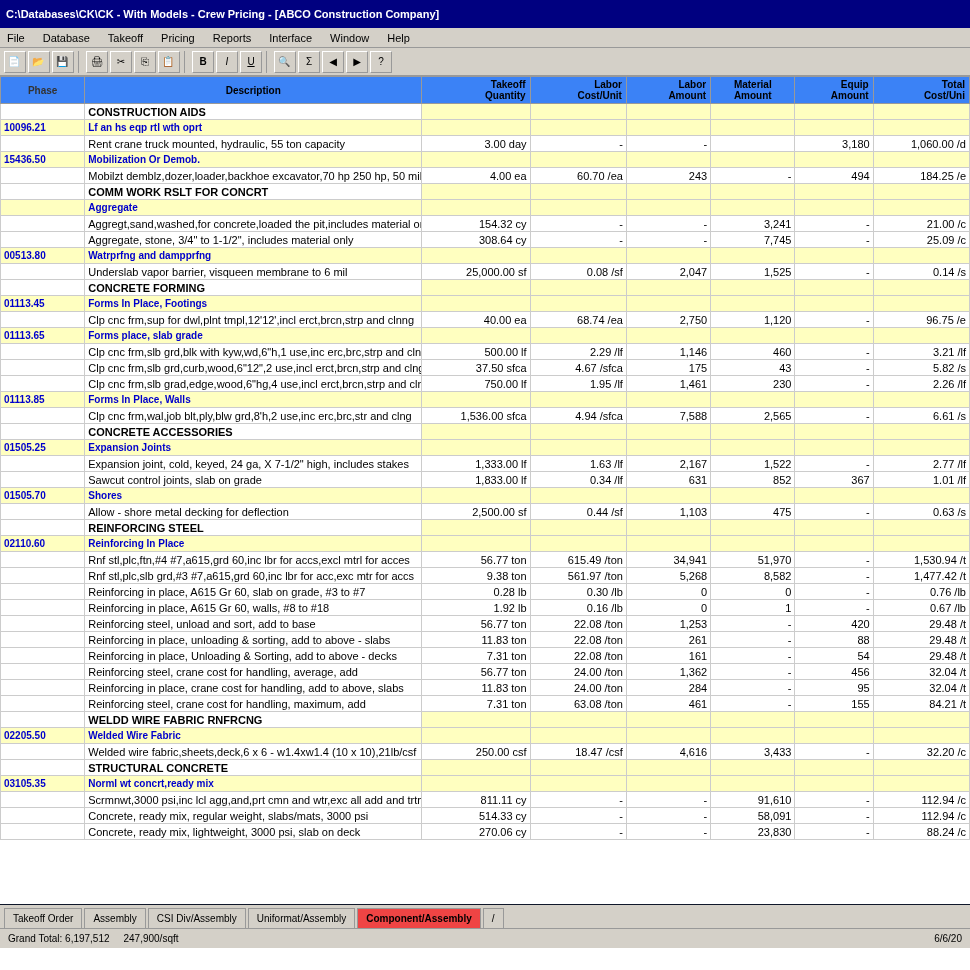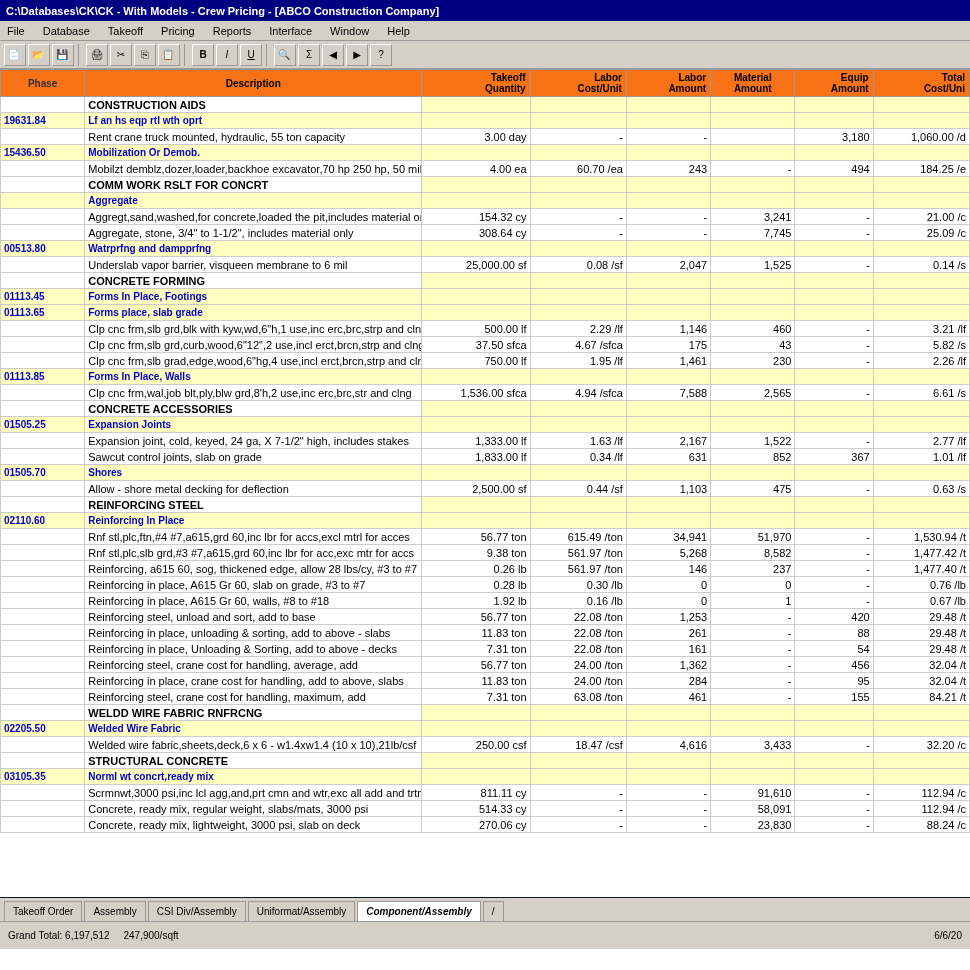--- a/index.html
+++ b/index.html
@@ -5,21 +5,21 @@
     * { margin: 0; padding: 0; box-sizing: border-box; }
     body { font-family: Arial, sans-serif; font-size: 11px; background: #fff; overflow: hidden; width: 970px; height: 970px; }
     
     
     #title-bar {
       background: #000080;
       color: #fff;
       padding: 3px 6px;
       font-size: 11px;
       font-weight: bold;
-      height: 21px;
+      height: 28px;
       display: flex;
       align-items: center;
     }
     
     
     #menu-bar {
       background: #d4d0c8;
       border-bottom: 1px solid #999;
       padding: 2px 4px;
       display: flex;
@@ -65,21 +65,21 @@
     }
     
     table {
       width: 100%;
       border-collapse: collapse;
       font-size: 11px;
     }
     
     
     thead th {
-      background: #f97316;
+      background: #3b82f6;
       border: 1px solid #999;
       padding: 2px 4px;
       text-align: center;
       font-weight: bold;
       font-size: 10px;
       vertical-align: middle;
     }
     
     
     tbody tr { height: 16px; }
@@ -156,30 +156,29 @@
       border-bottom: none;
       padding: 2px 8px;
       margin-right: 2px;
       font-size: 10px;
       cursor: pointer;
       height: 20px;
       display: flex;
       align-items: center;
     }
     .tab.active {
-      background: #ffffff;
+      background: #ef4444;
       font-weight: bold;
-      font-style: italic;
     }
     
     
     #status-bar {
       background: #d4d0c8;
       border-top: 1px solid #999;
-      height: 28px;
+      height: 20px;
       display: flex;
       align-items: center;
       padding: 0 8px;
       justify-content: space-between;
       font-size: 10px;
     }
     
     
     .section-title {
       font-weight: bold;
@@ -250,21 +249,21 @@
       <td class="col-phase"></td>
       <td class="col-desc section-title">CONSTRUCTION AIDS</td>
       <td class="col-takeoff cell-yellow"></td>
       <td class="col-lcu cell-yellow"></td>
       <td class="col-la cell-yellow"></td>
       <td class="col-ma cell-yellow"></td>
       <td class="col-ea cell-yellow"></td>
       <td class="col-tcu cell-yellow"></td>
     </tr>
         <tr class="row-phase-header">
-      <td class="col-phase phase-label">19631.84</td>
+      <td class="col-phase phase-label">10096.21</td>
       <td class="col-desc phase-label">Lf an hs eqp rtl wth oprt</td>
       <td class="col-takeoff cell-yellow"></td>
       <td class="col-lcu cell-yellow"></td>
       <td class="col-la cell-yellow"></td>
       <td class="col-ma cell-yellow"></td>
       <td class="col-ea cell-yellow"></td>
       <td class="col-tcu cell-yellow"></td>
     </tr>
         <tr class="row-data">
       <td class="col-phase"></td>
@@ -369,20 +368,30 @@
         <tr class="row-phase-header">
       <td class="col-phase phase-label">01113.45</td>
       <td class="col-desc phase-label">Forms In Place, Footings</td>
       <td class="col-takeoff cell-yellow"></td>
       <td class="col-lcu cell-yellow"></td>
       <td class="col-la cell-yellow"></td>
       <td class="col-ma cell-yellow"></td>
       <td class="col-ea cell-yellow"></td>
       <td class="col-tcu cell-yellow"></td>
     </tr>
+        <tr class="row-data">
+      <td class="col-phase"></td>
+      <td class="col-desc" style="max-width:280px;overflow:hidden;white-space:nowrap;">Clp cnc frm,sup for dwl,plnt tmpl,12'12',incl erct,brcn,strp and clnng</td>
+      <td class="col-takeoff num">40.00  ea</td>
+      <td class="col-lcu num">68.74 /ea</td>
+      <td class="col-la num">2,750</td>
+      <td class="col-ma num">1,120</td>
+      <td class="col-ea num">-</td>
+      <td class="col-tcu num">96.75 /e</td>
+    </tr>
         <tr class="row-phase-header">
       <td class="col-phase phase-label">01113.65</td>
       <td class="col-desc phase-label">Forms place, slab grade</td>
       <td class="col-takeoff cell-yellow"></td>
       <td class="col-lcu cell-yellow"></td>
       <td class="col-la cell-yellow"></td>
       <td class="col-ma cell-yellow"></td>
       <td class="col-ea cell-yellow"></td>
       <td class="col-tcu cell-yellow"></td>
     </tr>
@@ -528,30 +537,20 @@
     </tr>
         <tr class="row-data">
       <td class="col-phase"></td>
       <td class="col-desc" style="max-width:280px;overflow:hidden;white-space:nowrap;">Rnf stl,plc,slb grd,#3 #7,a615,grd 60,inc lbr for acc,exc mtr for accs</td>
       <td class="col-takeoff num">9.38  ton</td>
       <td class="col-lcu num">561.97 /ton</td>
       <td class="col-la num">5,268</td>
       <td class="col-ma num">8,582</td>
       <td class="col-ea num">-</td>
       <td class="col-tcu num">1,477.42 /t</td>
-    </tr>
-        <tr class="row-data">
-      <td class="col-phase"></td>
-      <td class="col-desc" style="max-width:280px;overflow:hidden;white-space:nowrap;">Reinforcing, a615 60, sog, thickened edge, allow 28 lbs/cy, #3 to #7</td>
-      <td class="col-takeoff num">0.26  lb</td>
-      <td class="col-lcu num">561.97 /ton</td>
-      <td class="col-la num">146</td>
-      <td class="col-ma num">237</td>
-      <td class="col-ea num">-</td>
-      <td class="col-tcu num">1,477.40 /t</td>
     </tr>
         <tr class="row-data">
       <td class="col-phase"></td>
       <td class="col-desc" style="max-width:280px;overflow:hidden;white-space:nowrap;">Reinforcing in place, A615 Gr 60, slab on grade, #3 to #7</td>
       <td class="col-takeoff num">0.28  lb</td>
       <td class="col-lcu num">0.30 /lb</td>
       <td class="col-la num">0</td>
       <td class="col-ma num">0</td>
       <td class="col-ea num">-</td>
       <td class="col-tcu num">0.76 /lb</td>

